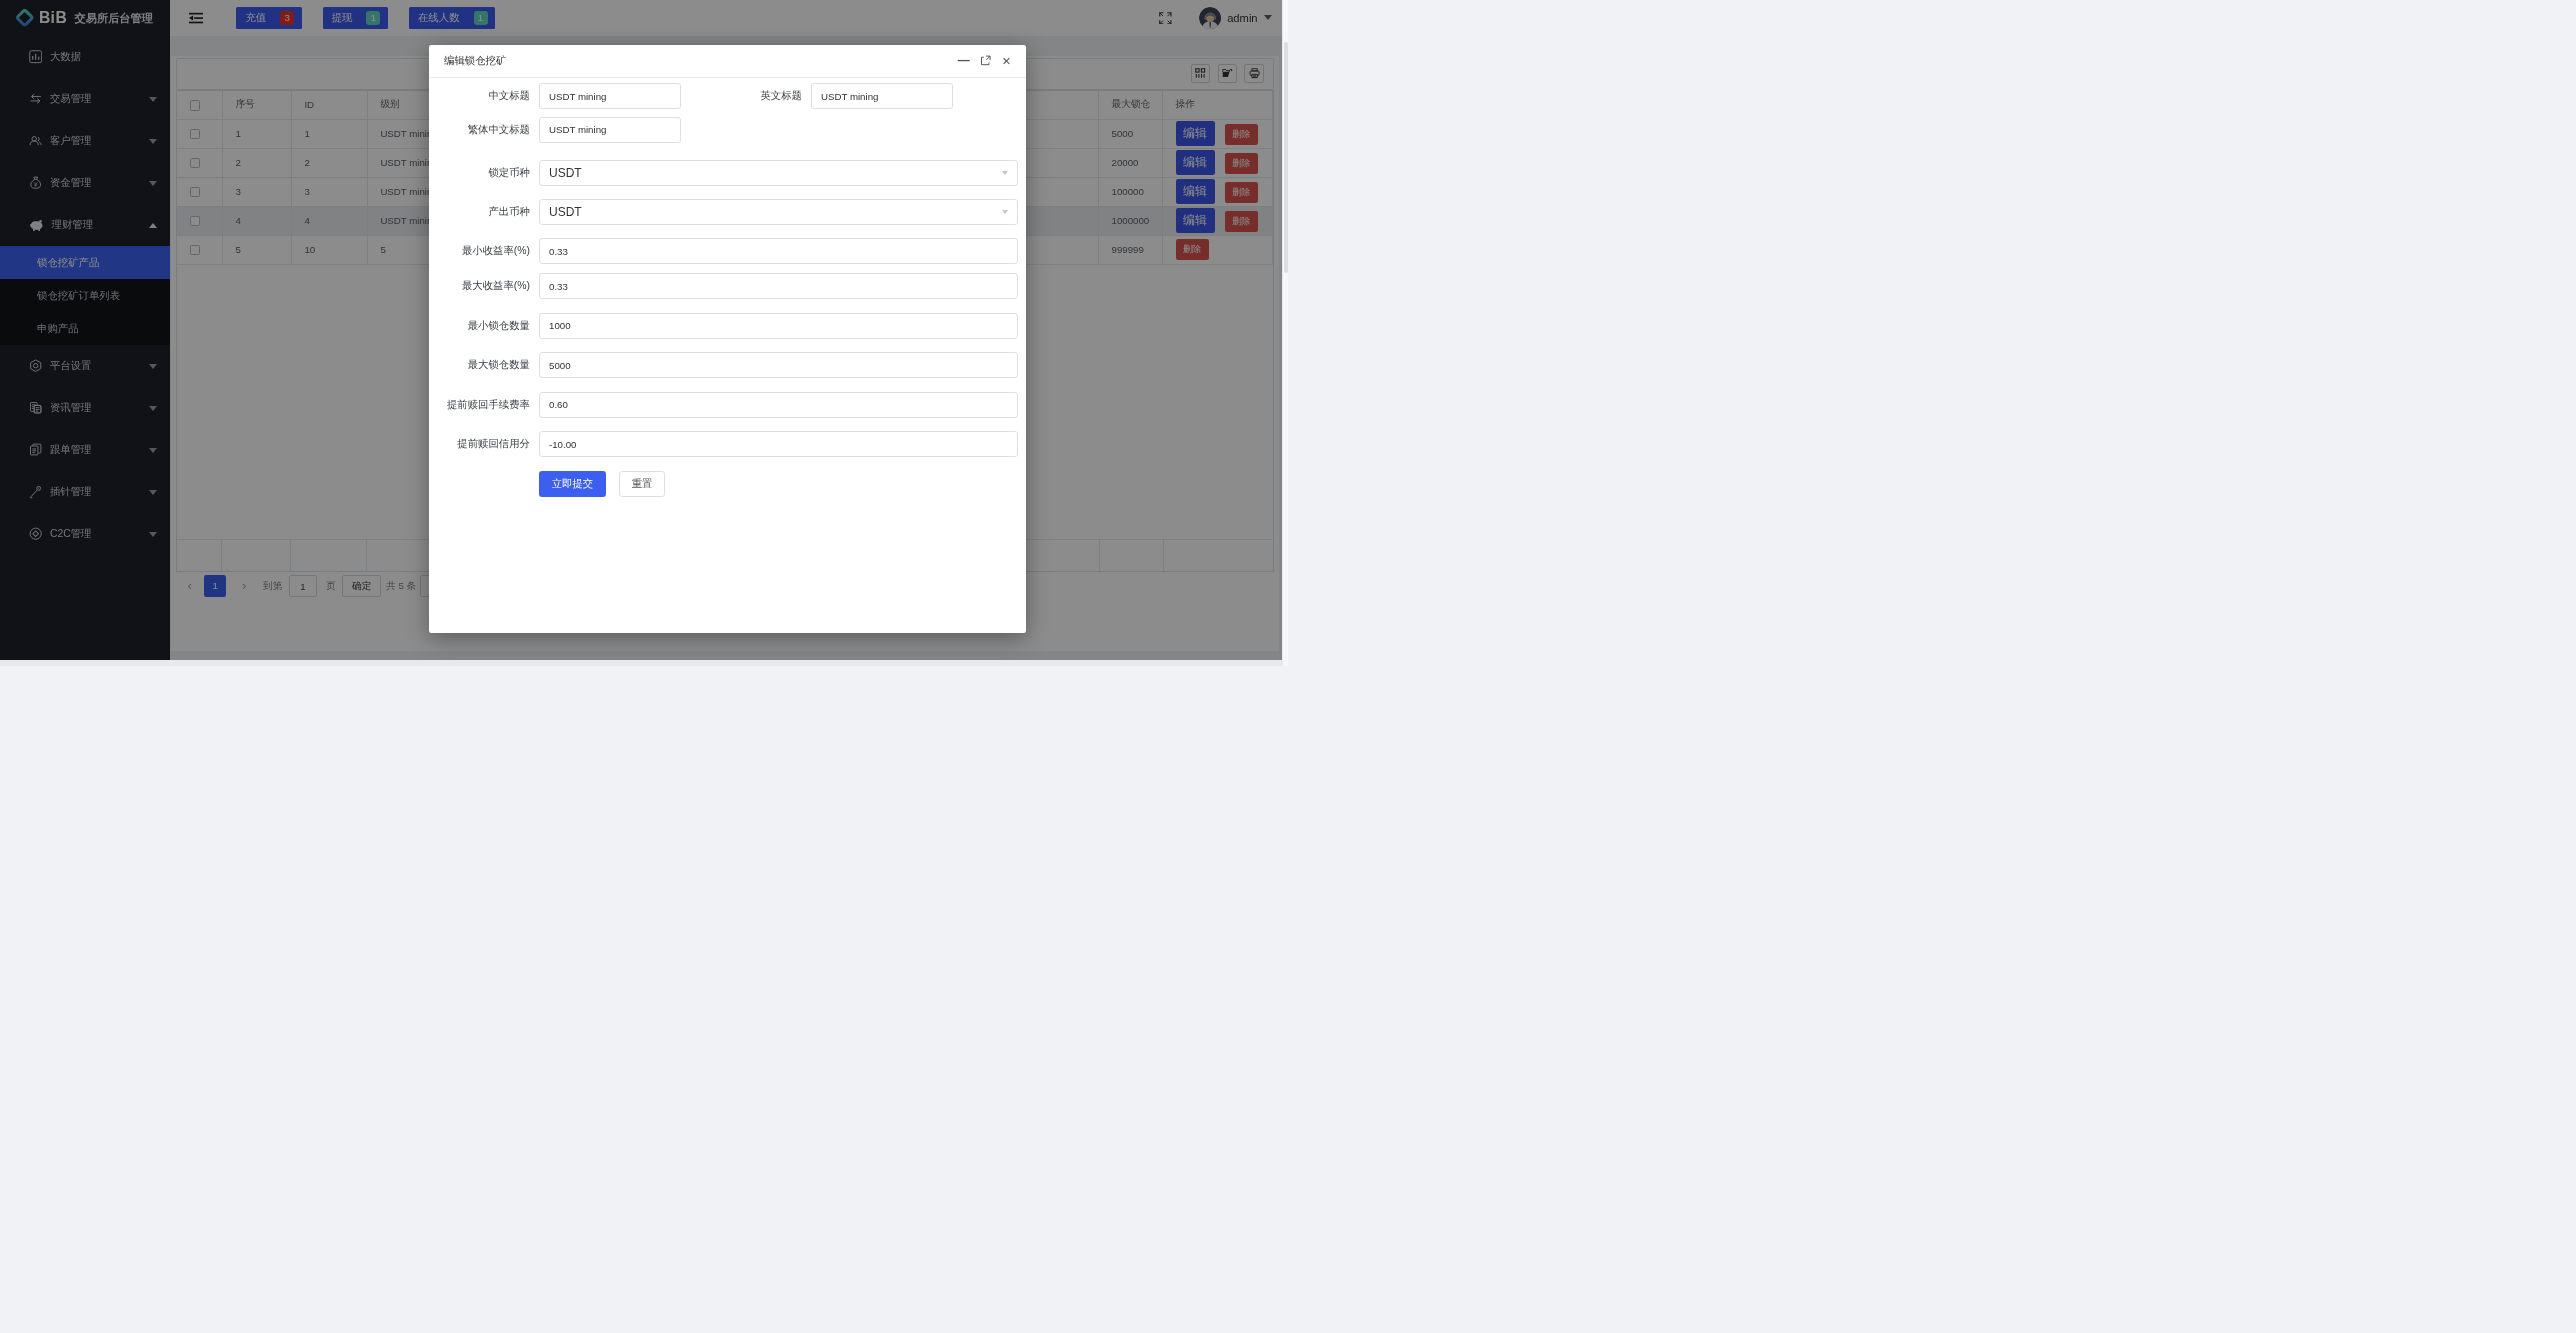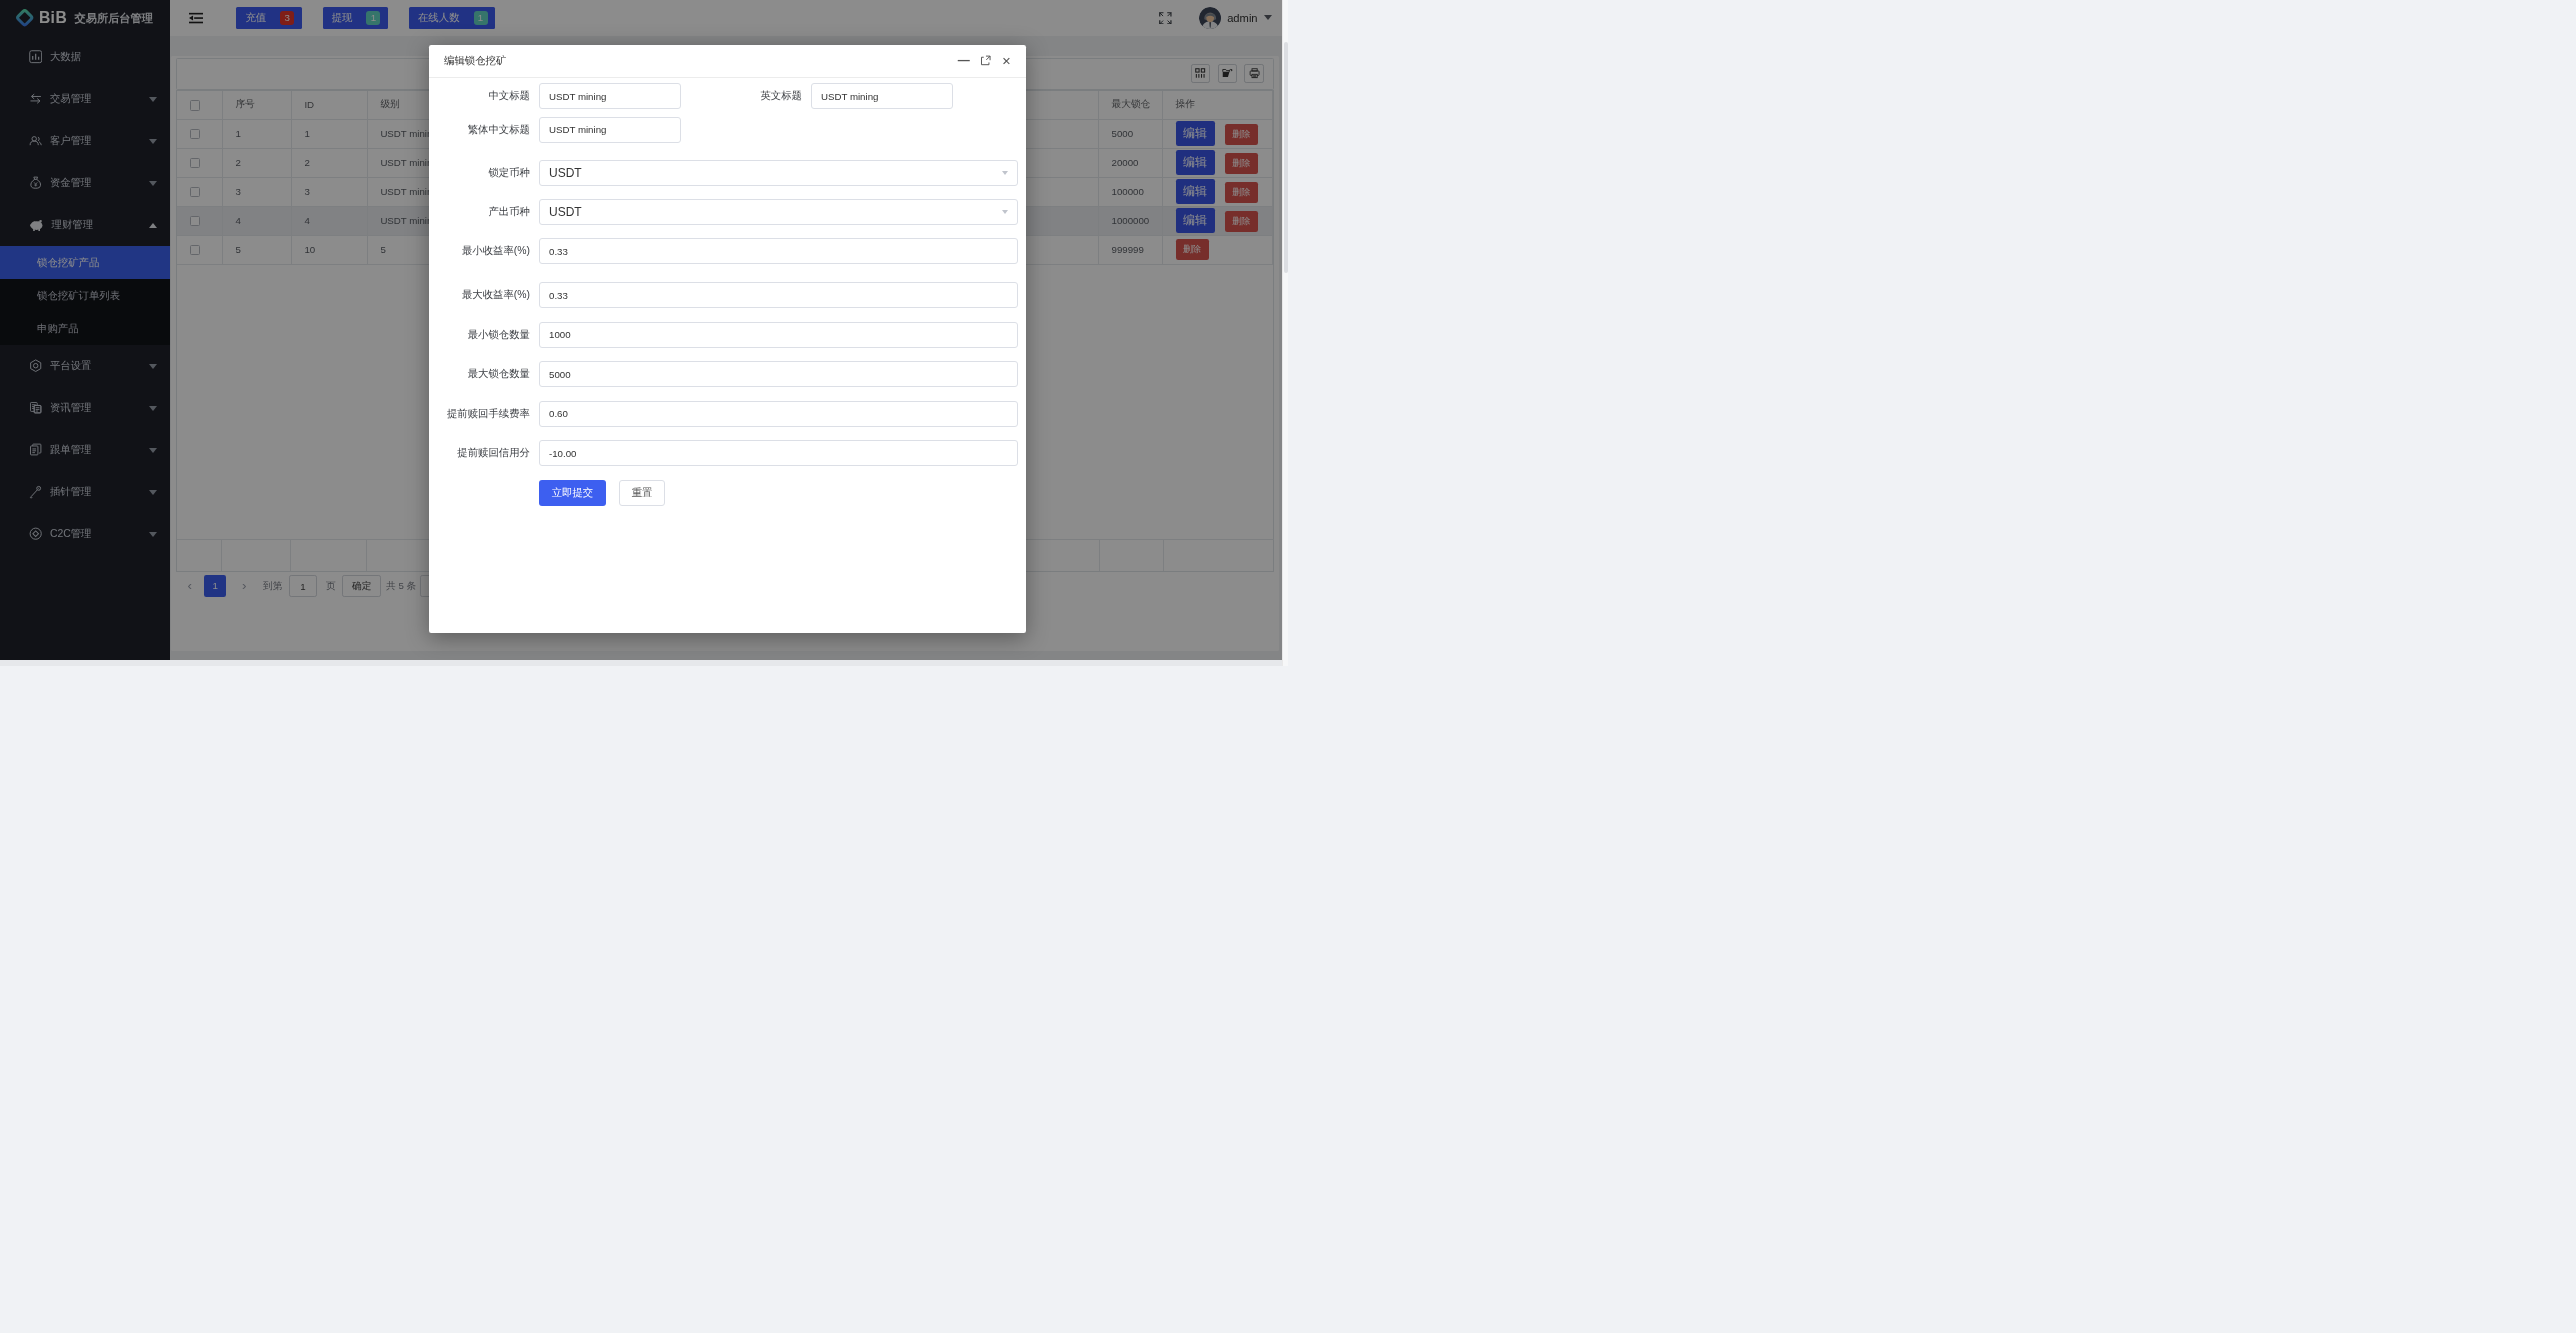--- a/index.html
+++ b/index.html
@@ -458,21 +458,21 @@
         <span class="flabel">产出币种</span>
         <span class="fselect">
           <span>USDT</span>
           <span class="sel-caret"></span>
         </span>
       </div>
       <div class="frow" style="margin-top:13.4px">
         <span class="flabel">最小收益率(%)</span>
         <input class="finput wide" value="0.33" style="">
       </div>
-      <div class="frow" style="margin-top:18px">
+      <div class="frow" style="margin-top:9px">
         <span class="flabel">最大收益率(%)</span>
         <input class="finput wide" value="0.33" style="">
       </div>
       <div class="frow" style="margin-top:13.4px">
         <span class="flabel">最小锁仓数量</span>
         <input class="finput wide" value="1000" style="">
       </div>
       <div class="frow" style="margin-top:13.4px">
         <span class="flabel">最大锁仓数量</span>
         <input class="finput wide" value="5000" style="">

